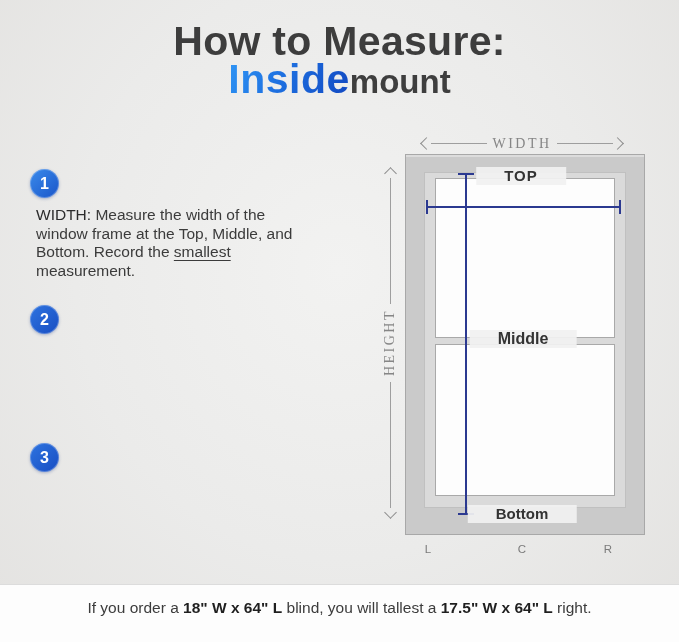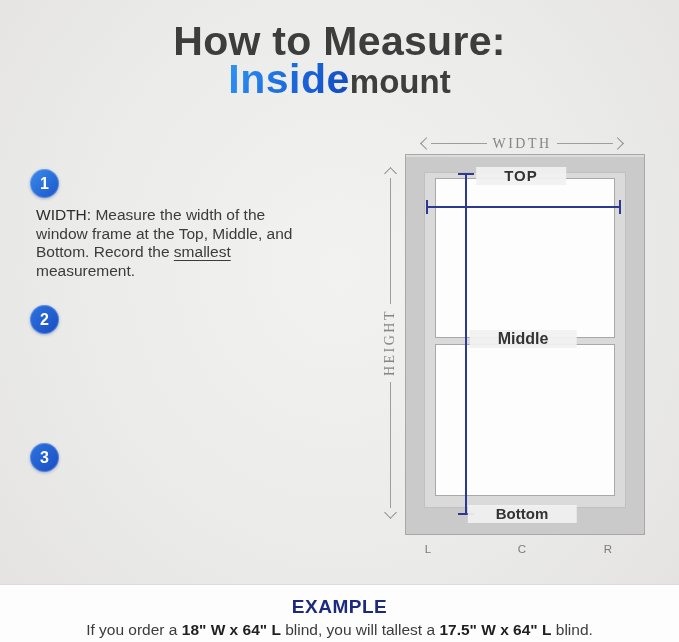--- a/index.html
+++ b/index.html
@@ -134,17 +134,16 @@
     <div class="tag tag-top">TOP</div>
     <div class="tag tag-middle">Middle</div>
     <div class="tag tag-bottom">Bottom</div>
 
     <div class="lcr lcr-l">L</div>
     <div class="lcr lcr-c">C</div>
     <div class="lcr lcr-r">R</div>
   </section>
 
   <footer class="example">
-    <div class="ex-head">EXAMPLE</div>
-    <p class="ex-text"><span>If you order a </span><strong>18" W x 64" L</strong><span> blind, you will tallest a </span><strong>17.5" W x 64" L</strong><span> blind.</span></p>
+    <p class="ex-text"><span>If you order a </span><strong>18" W x 64" L</strong><span> blind, you will tallest a </span><strong>17.5" W x 64" L</strong><span> right.</span></p>
   </footer>
 
 </div>
 
 </body></html>

